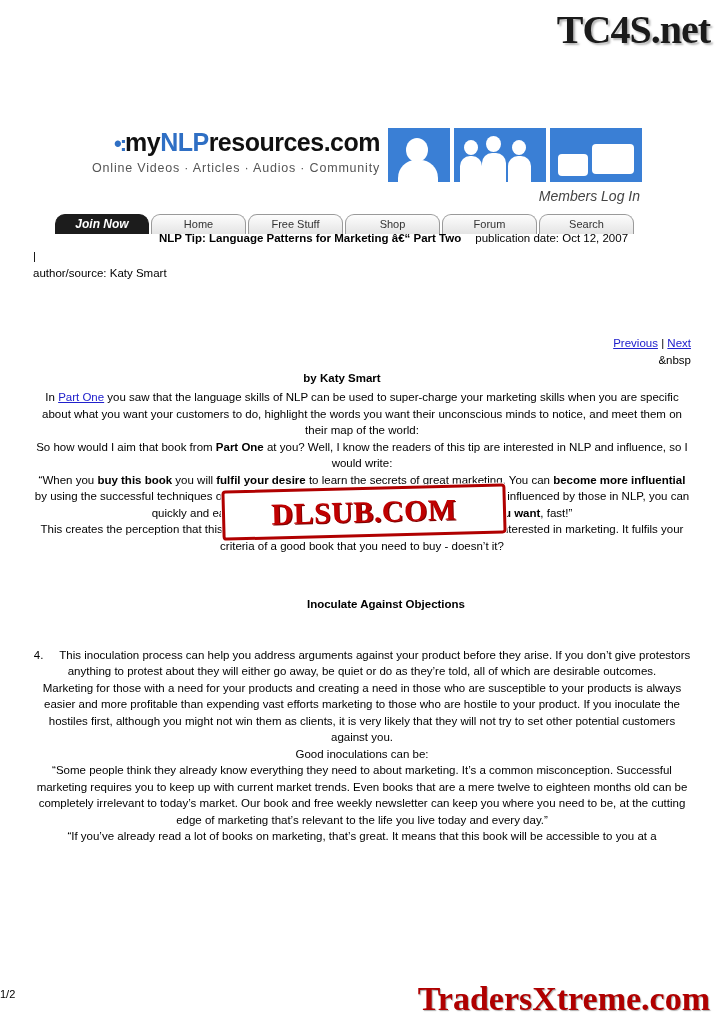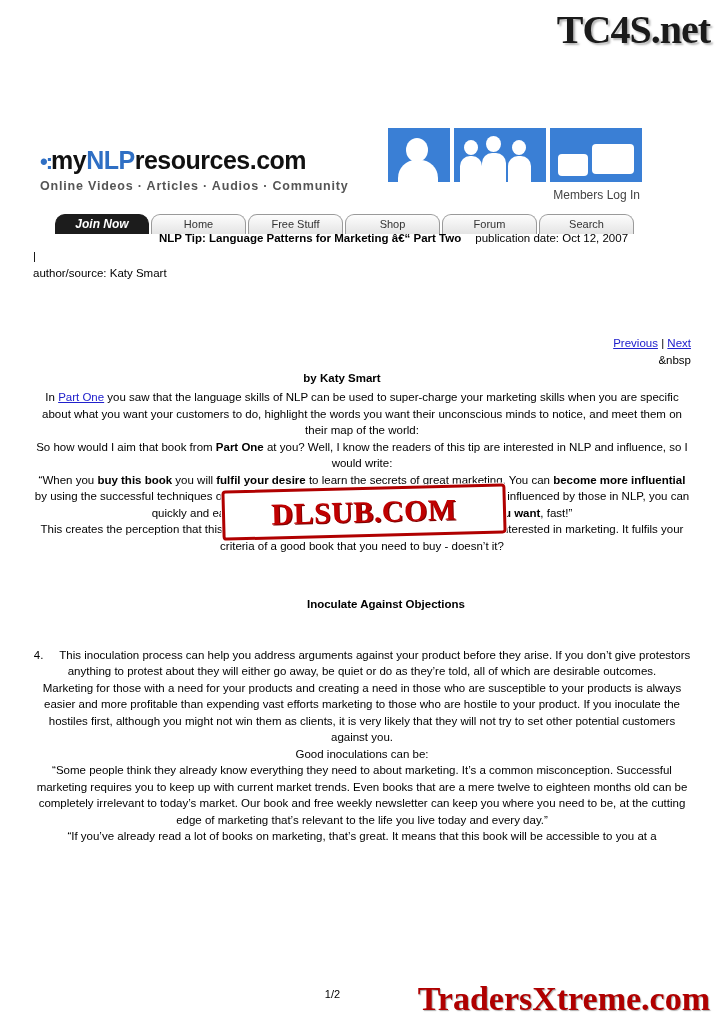--- a/index.html
+++ b/index.html
@@ -39,22 +39,23 @@
   .banner {
     position: absolute;
     top: 128px;
     left: 40px;
     width: 600px;
     height: 80px;
   }
   .logo-block {
     position: absolute;
     left: 0;
-    top: 18px;
+    top: 0;
     width: 340px;
+    text-align: right;
   }
   .logo-line1 {
     font-family: "Liberation Sans", sans-serif;
     font-size: 25px;
     font-weight: bold;
     color: #111111;
     letter-spacing: -0.5px;
     white-space: nowrap;
   }
   .logo-line1 .dots {
@@ -62,21 +63,20 @@
     letter-spacing: -2px;
     font-size: 22px;
   }
   .logo-line1 .blue { color: #2f6fc4; }
   .logo-line2 {
     margin-top: 4px;
     font-size: 12.5px;
     color: #555555;
     letter-spacing: 0.8px;
     white-space: nowrap;
-    font-weight: bold;
   }
   .banner-imgs {
     position: absolute;
     left: 348px;
     top: 0;
     display: flex;
     gap: 4px;
   }
   .banner-img {
     width: 62px;
@@ -88,22 +88,23 @@
   .banner-img.wide { width: 92px; }
   .banner-img .fig {
     position: absolute;
     background: #ffffff;
     border-radius: 40% 40% 10% 10%;
   }
   .members-log {
     position: absolute;
     right: 0;
     top: 60px;
-    font-size: 12px;
+    font-size: 14px;
     color: #444444;
+    font-style: italic;
   }
 
   
   .navbar {
     position: absolute;
     top: 214px;
     left: 55px;
     display: flex;
     align-items: flex-end;
     gap: 2px;
@@ -229,21 +230,20 @@
     letter-spacing: 0.5px;
     text-shadow: 1px 1px 0 #7a0000;
   }
 
   
   .page-num {
     position: absolute;
     bottom: 24px;
     left: 0;
     width: 665px;
-    text-align: center;
     font-size: 11px;
   }
   .txfooter {
     position: absolute;
     bottom: 6px;
     right: 14px;
     font-family: "Liberation Serif", serif;
     font-size: 34px;
     font-weight: bold;
     color: #b00000;

